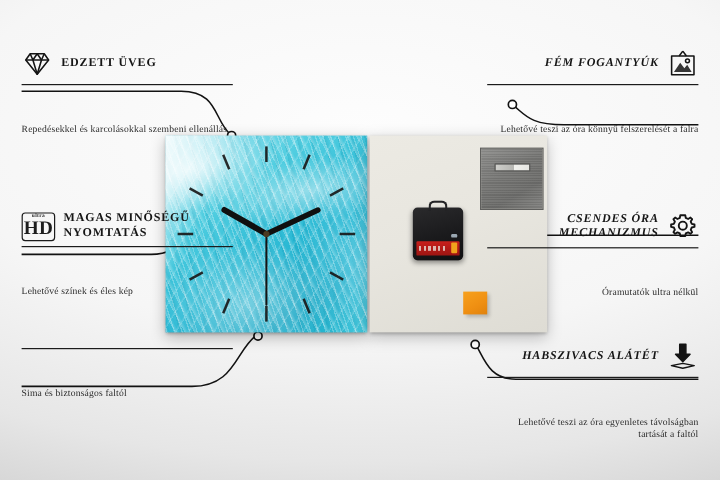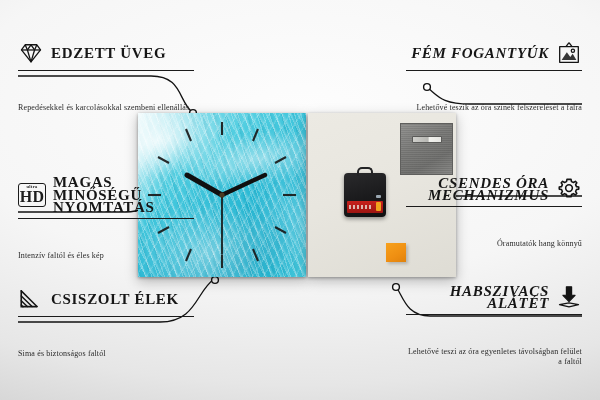--- a/index.html
+++ b/index.html
@@ -103,21 +103,21 @@
     background:linear-gradient(150deg,#f7a11d 0%,#ef8f12 60%,#e0820c 100%);
     box-shadow:2px 2px 3px rgba(0,0,0,.2);
   }
 
   
   .feature { position:absolute; width:176px; }
   .feature .head { display:flex; align-items:center; gap:7px; }
   .feature.left .head { justify-content:flex-start; }
   .feature.right .head { justify-content:flex-end;font-style:italic; }
   .feature .title {
-    font-size:15px; font-weight:bold; letter-spacing:.7px;
+    font-size:10px; font-weight:bold; letter-spacing:.7px;
     line-height:12.5px; text-transform:uppercase; color:#161616;
   }
   .feature.right .title { text-align:right; }
   .feature .rule {
     height:1px; background:#1b1b1b; margin:4px 0 4px; width:100%;
   }
   .feature .desc {
     font-size:8px; line-height:10px; color:#2a2a2a; letter-spacing:.15px;margin-top:32px;
   }
   .feature.right .desc { text-align:right; }
@@ -218,77 +218,65 @@
 
   <div class="feature left" style="left:18px; top:176px;">
     <div class="head">
       <div class="hd-badge">
         <span class="u">ultra</span>
         <span class="h">HD</span>
       </div>
       <div class="title">MAGAS MINŐSÉGŰ NYOMTATÁS</div>
     </div>
     <div class="rule"></div>
-    <div class="desc">Intenzív faltól és éles kép</div>
+    <div class="desc">Lehetővé színek és éles kép</div>
   </div>
 
   <div class="feature left" style="left:18px; top:286px;">
-    <div class="head">
-      <svg class="ico" viewBox="0 0 24 24">
-        <g stroke="#141414" stroke-width="1.35" stroke-linecap="round" fill="none">
-          <path d="M3,4.5 L17.5,19"></path>
-          <path d="M3,9.2 L13,19"></path>
-          <path d="M3,13.6 L8.6,19"></path>
-          <path d="M3,17.6 L4.6,19.2"></path>
-          <path d="M3,4.5 L3,19 L17.5,19" stroke-width="1.5"></path>
-        </g>
-      </svg>
-      <div class="title">CSISZOLT ÉLEK</div>
-    </div>
     <div class="rule"></div>
     <div class="desc">Sima és biztonságos faltól</div>
   </div>
 
   <div class="feature right" style="left:406px; top:40px;">
     <div class="head">
       <div class="title">FÉM FOGANTYÚK</div>
       <svg class="ico" viewBox="0 0 24 24">
         <g fill="none" stroke="#141414" stroke-width="1.2" stroke-linejoin="round">
           <path d="M12,2.4 L9.2,6.2 M12,2.4 L14.8,6.2"></path>
           <rect x="3.4" y="6.2" width="17.2" height="14.4"></rect>
           <path d="M5.2,18.4 L10,11.4 L13.2,15.6 L15.4,12.8 L18.8,18.4 Z" fill="#141414" stroke="none" opacity=".85"></path>
           <circle cx="15.6" cy="9.9" r="1.5" fill="none"></circle>
         </g>
       </svg>
     </div>
     <div class="rule"></div>
-    <div class="desc">Lehetővé teszik az óra színek felszerelését a falra</div>
+    <div class="desc">Lehetővé teszi az óra könnyű felszerelését a falra</div>
   </div>
 
   <div class="feature right" style="left:406px; top:176px;">
     <div class="head">
       <div class="title">CSENDES ÓRA MECHANIZMUS</div>
       <svg class="ico" viewBox="0 0 24 24">
         <g fill="none" stroke="#141414" stroke-width="1.45" stroke-linejoin="round">
           <path d="M12,3.1 L13.9,3.1 L14.3,5.2 L16.1,6.0 L17.9,4.9 L19.2,6.2 L18.1,8.0 L18.9,9.8 L21,10.2 L21,12.1 L18.9,12.5 L18.1,14.3 L19.2,16.1 L17.9,17.4 L16.1,16.3 L14.3,17.1 L13.9,19.2 L12,19.2 L10.1,19.2 L9.7,17.1 L7.9,16.3 L6.1,17.4 L4.8,16.1 L5.9,14.3 L5.1,12.5 L3,12.1 L3,10.2 L5.1,9.8 L5.9,8.0 L4.8,6.2 L6.1,4.9 L7.9,6.0 L9.7,5.2 L10.1,3.1 Z"></path>
           <circle cx="12" cy="11.15" r="3.1"></circle>
         </g>
       </svg>
     </div>
     <div class="rule"></div>
-    <div class="desc">Óramutatók hang könnyű</div>
+    <div class="desc">Óramutatók ultra nélkül</div>
   </div>
 
   <div class="feature right" style="left:406px; top:284px;">
     <div class="head">
       <div class="title">HABSZIVACS ALÁTÉT</div>
       <svg class="ico" viewBox="0 0 24 24">
         <g fill="#141414" stroke="#141414" stroke-width="1.1" stroke-linejoin="round">
           <path d="M9.6,2.6 L14.4,2.6 L14.4,10.4 L17.6,10.4 L12,16.2 L6.4,10.4 L9.6,10.4 Z"></path>
           <path d="M12,17.4 L20.8,19.1 L12,21.1 L3.2,19.1 Z" fill="none"></path>
         </g>
       </svg>
     </div>
     <div class="rule"></div>
-    <div class="desc">Lehetővé teszi az óra egyenletes távolságban felület a faltól</div>
+    <div class="desc">Lehetővé teszi az óra egyenletes távolságban tartását a faltól</div>
   </div>
 
 </div>
 
 </body></html>

